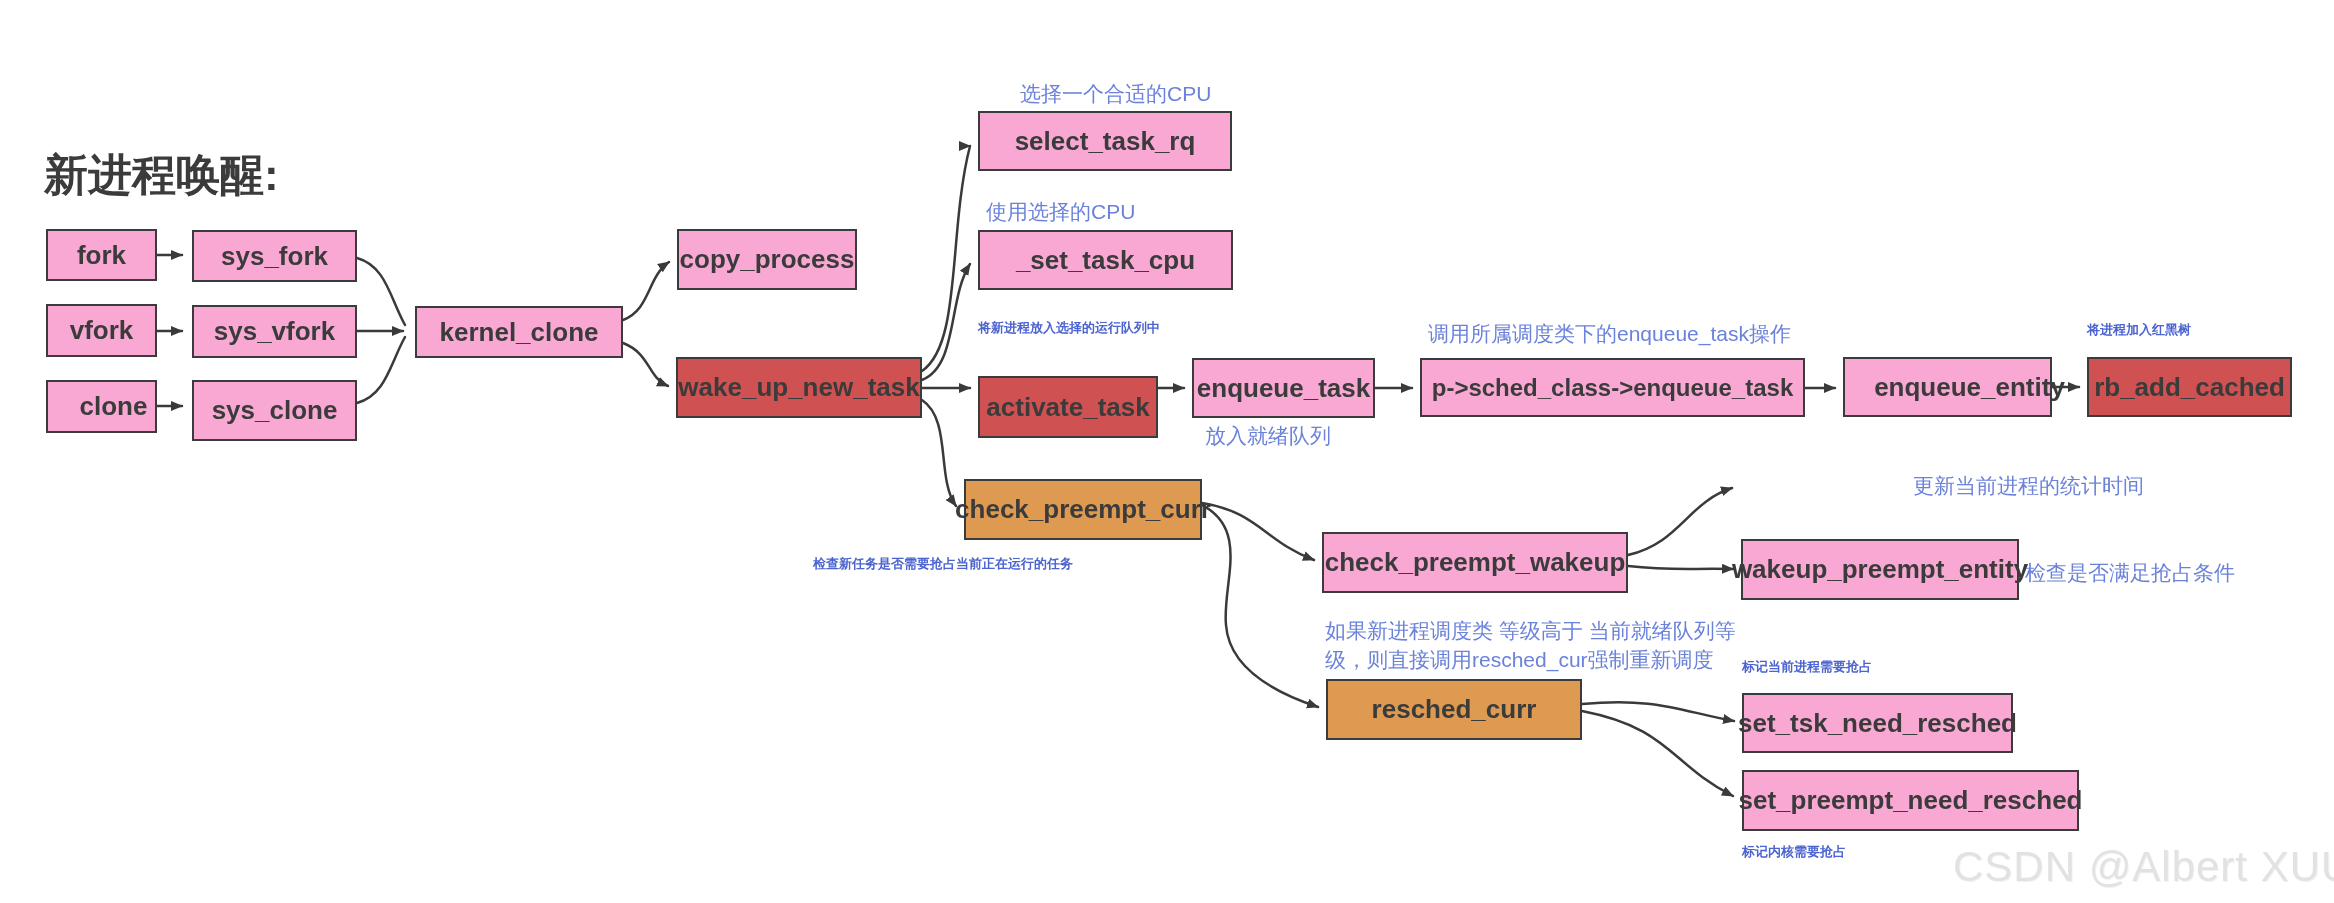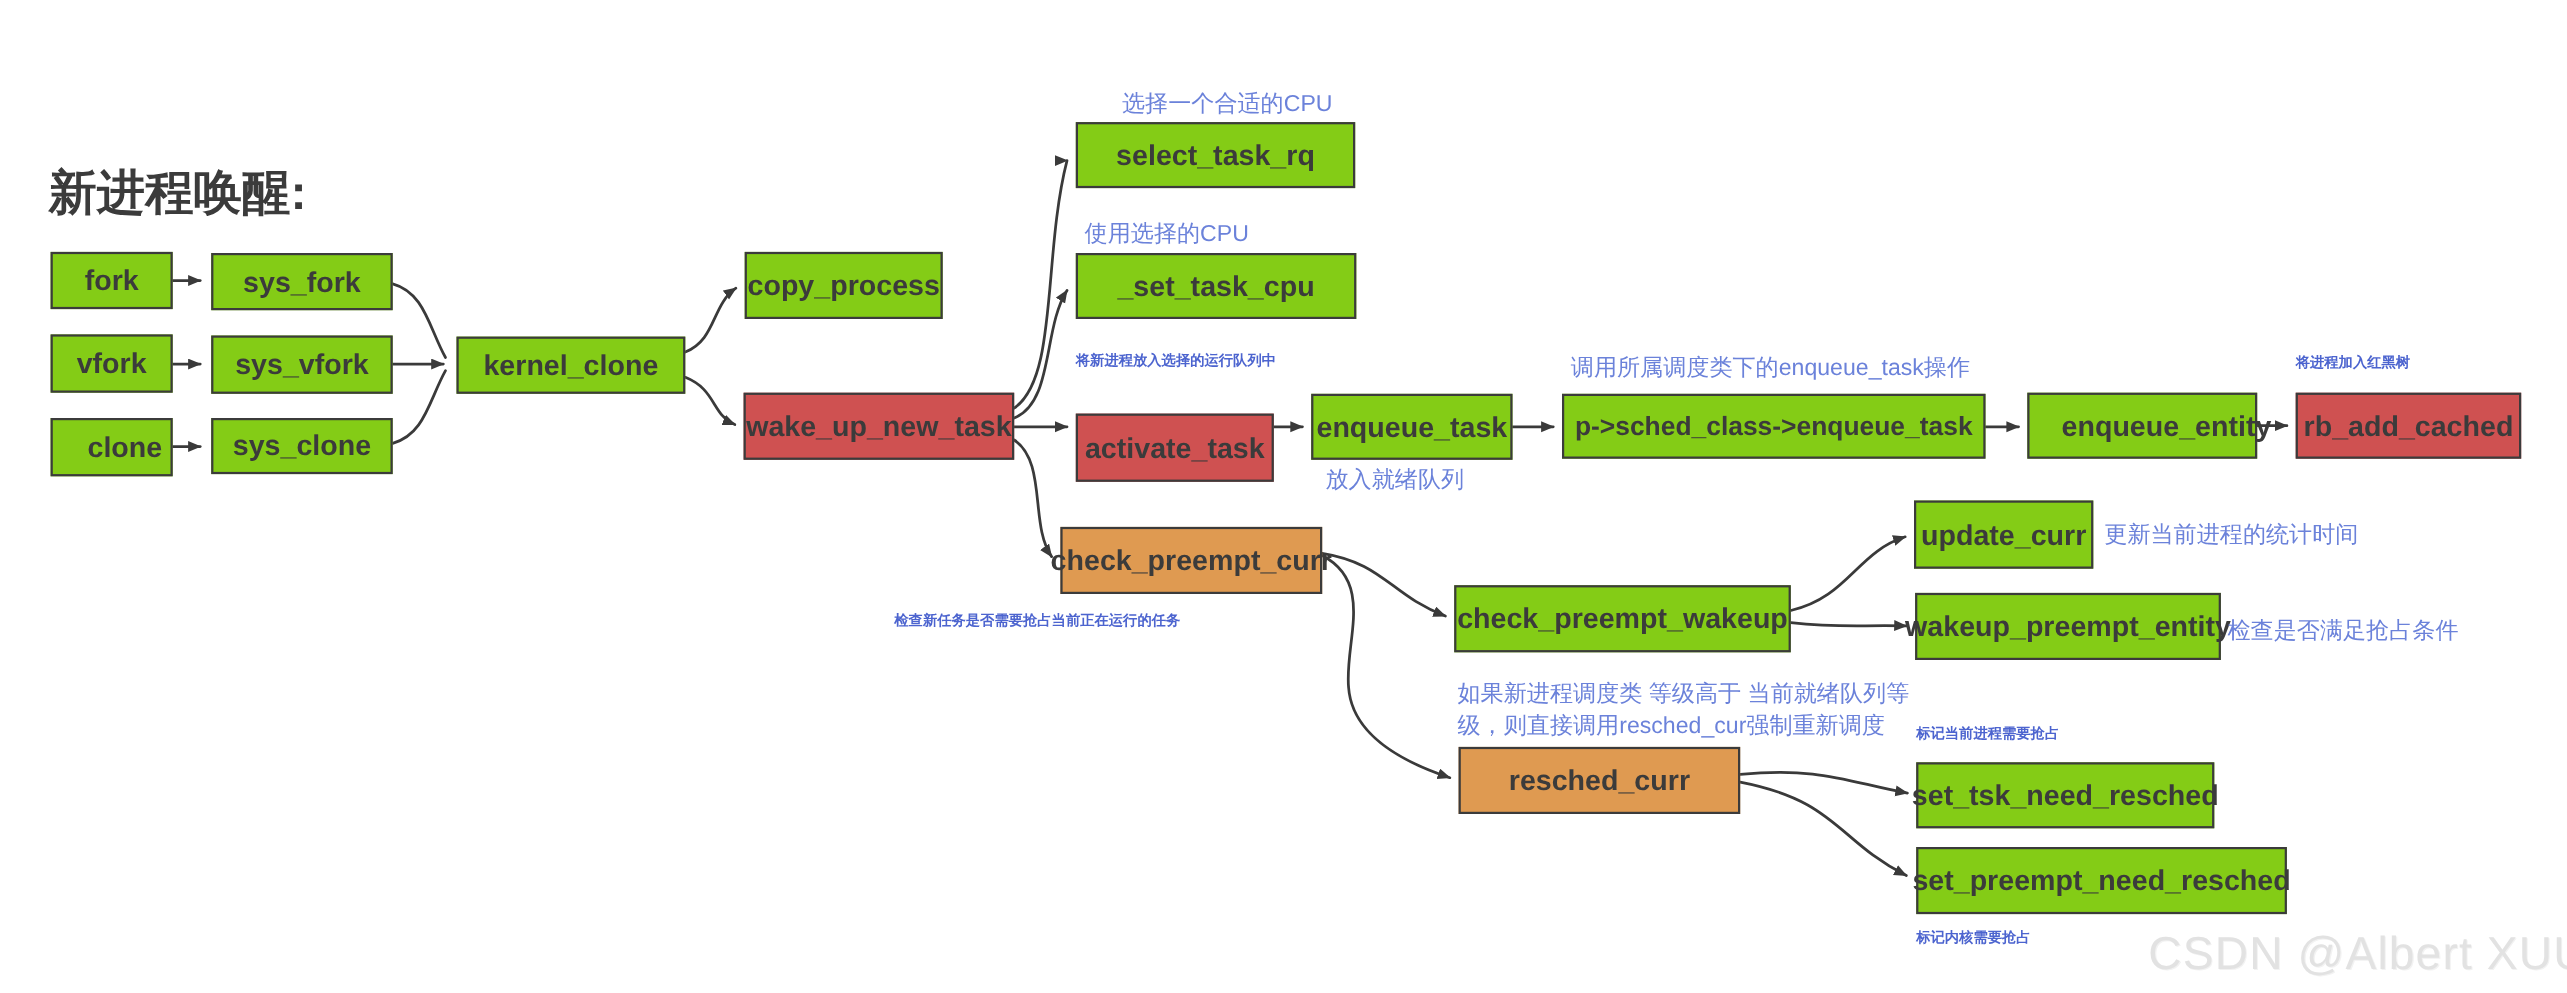--- a/index.html
+++ b/index.html
@@ -8,21 +8,21 @@
     width:2334px;height:903px;
     background:#ffffff;
     font-family:"Liberation Sans","DejaVu Sans",sans-serif;
     overflow:hidden;
   }
   #arrows{position:absolute;left:0;top:0;z-index:1;}
   .node{
     position:absolute;
     box-sizing:border-box;
     border:2.5px solid #3b3b3b;
-    background:#84cc16;
+    background:#f9a8d4;
     color:#3b3b3b;
     font-weight:bold;
     font-size:26px;
     display:flex;align-items:center;justify-content:center;
     white-space:nowrap;
     z-index:2;
   }
   .node.red{background:#cf5151;}
   .node.orange{background:#df9a51;}
   .node.small-label{font-size:24px;}
@@ -94,38 +94,37 @@
     </g>
   </svg>
 
   <div class="title" style="left:44px;top:146px;">新进程唤醒:</div>
 
   <div class="node" style="left:46px;top:229px;width:111px;height:52px;">fork</div>
   <div class="node" style="left:192px;top:230px;width:165px;height:52px;">sys_fork</div>
   <div class="node" style="left:46px;top:304px;width:111px;height:53px;">vfork</div>
   <div class="node" style="left:192px;top:305px;width:165px;height:53px;">sys_vfork</div>
   <div class="node" style="left:46px;top:380px;width:111px;height:53px;padding-left:24px;">clone</div>
-  <div class="node" style="left:192px;top:380px;width:165px;height:51px;">sys_clone</div>
+  <div class="node" style="left:192px;top:380px;width:165px;height:61px;">sys_clone</div>
 
   <div class="node" style="left:415px;top:306px;width:208px;height:52px;">kernel_clone</div>
   <div class="node" style="left:677px;top:229px;width:180px;height:61px;">copy_process</div>
   <div class="node red" style="left:676px;top:357px;width:246px;height:61px;">wake_up_new_task</div>
 
   <div class="node" style="left:978px;top:111px;width:254px;height:60px;">select_task_rq</div>
   <div class="node" style="left:978px;top:230px;width:255px;height:60px;">_set_task_cpu</div>
 
   <div class="node red" style="left:978px;top:356px;width:180px;height:62px;margin-top:20px;">activate_task</div>
   <div class="node" style="left:1192px;top:358px;width:183px;height:60px;">enqueue_task</div>
   <div class="node small-label" style="left:1420px;top:358px;width:385px;height:59px;">p-&gt;sched_class-&gt;enqueue_task</div>
   <div class="node" style="left:1843px;top:357px;width:209px;height:60px;padding-left:44px;">enqueue_entity</div>
   <div class="node red" style="left:2087px;top:357px;width:205px;height:60px;">rb_add_cached</div>
 
   <div class="node orange" style="left:964px;top:479px;width:238px;height:61px;">check_preempt_curr</div>
   <div class="node" style="left:1322px;top:532px;width:306px;height:61px;">check_preempt_wakeup</div>
-  <div class="node" style="left:1740px;top:455px;width:163px;height:62px;">update_curr</div>
   <div class="node" style="left:1741px;top:539px;width:278px;height:61px;">wakeup_preempt_entity</div>
   <div class="node orange" style="left:1326px;top:679px;width:256px;height:61px;">resched_curr</div>
   <div class="node" style="left:1742px;top:693px;width:271px;height:60px;">set_tsk_need_resched</div>
   <div class="node" style="left:1742px;top:770px;width:337px;height:61px;">set_preempt_need_resched</div>
 
   <div class="ann" style="left:1020px;top:80px;">选择一个合适的CPU</div>
   <div class="ann" style="left:986px;top:198px;">使用选择的CPU</div>
   <div class="ann bold" style="left:978px;top:319px;">将新进程放入选择的运行队列中</div>
   <div class="ann" style="left:1205px;top:422px;">放入就绪队列</div>
   <div class="ann" style="left:1428px;top:320px;">调用所属调度类下的enqueue_task操作</div>

